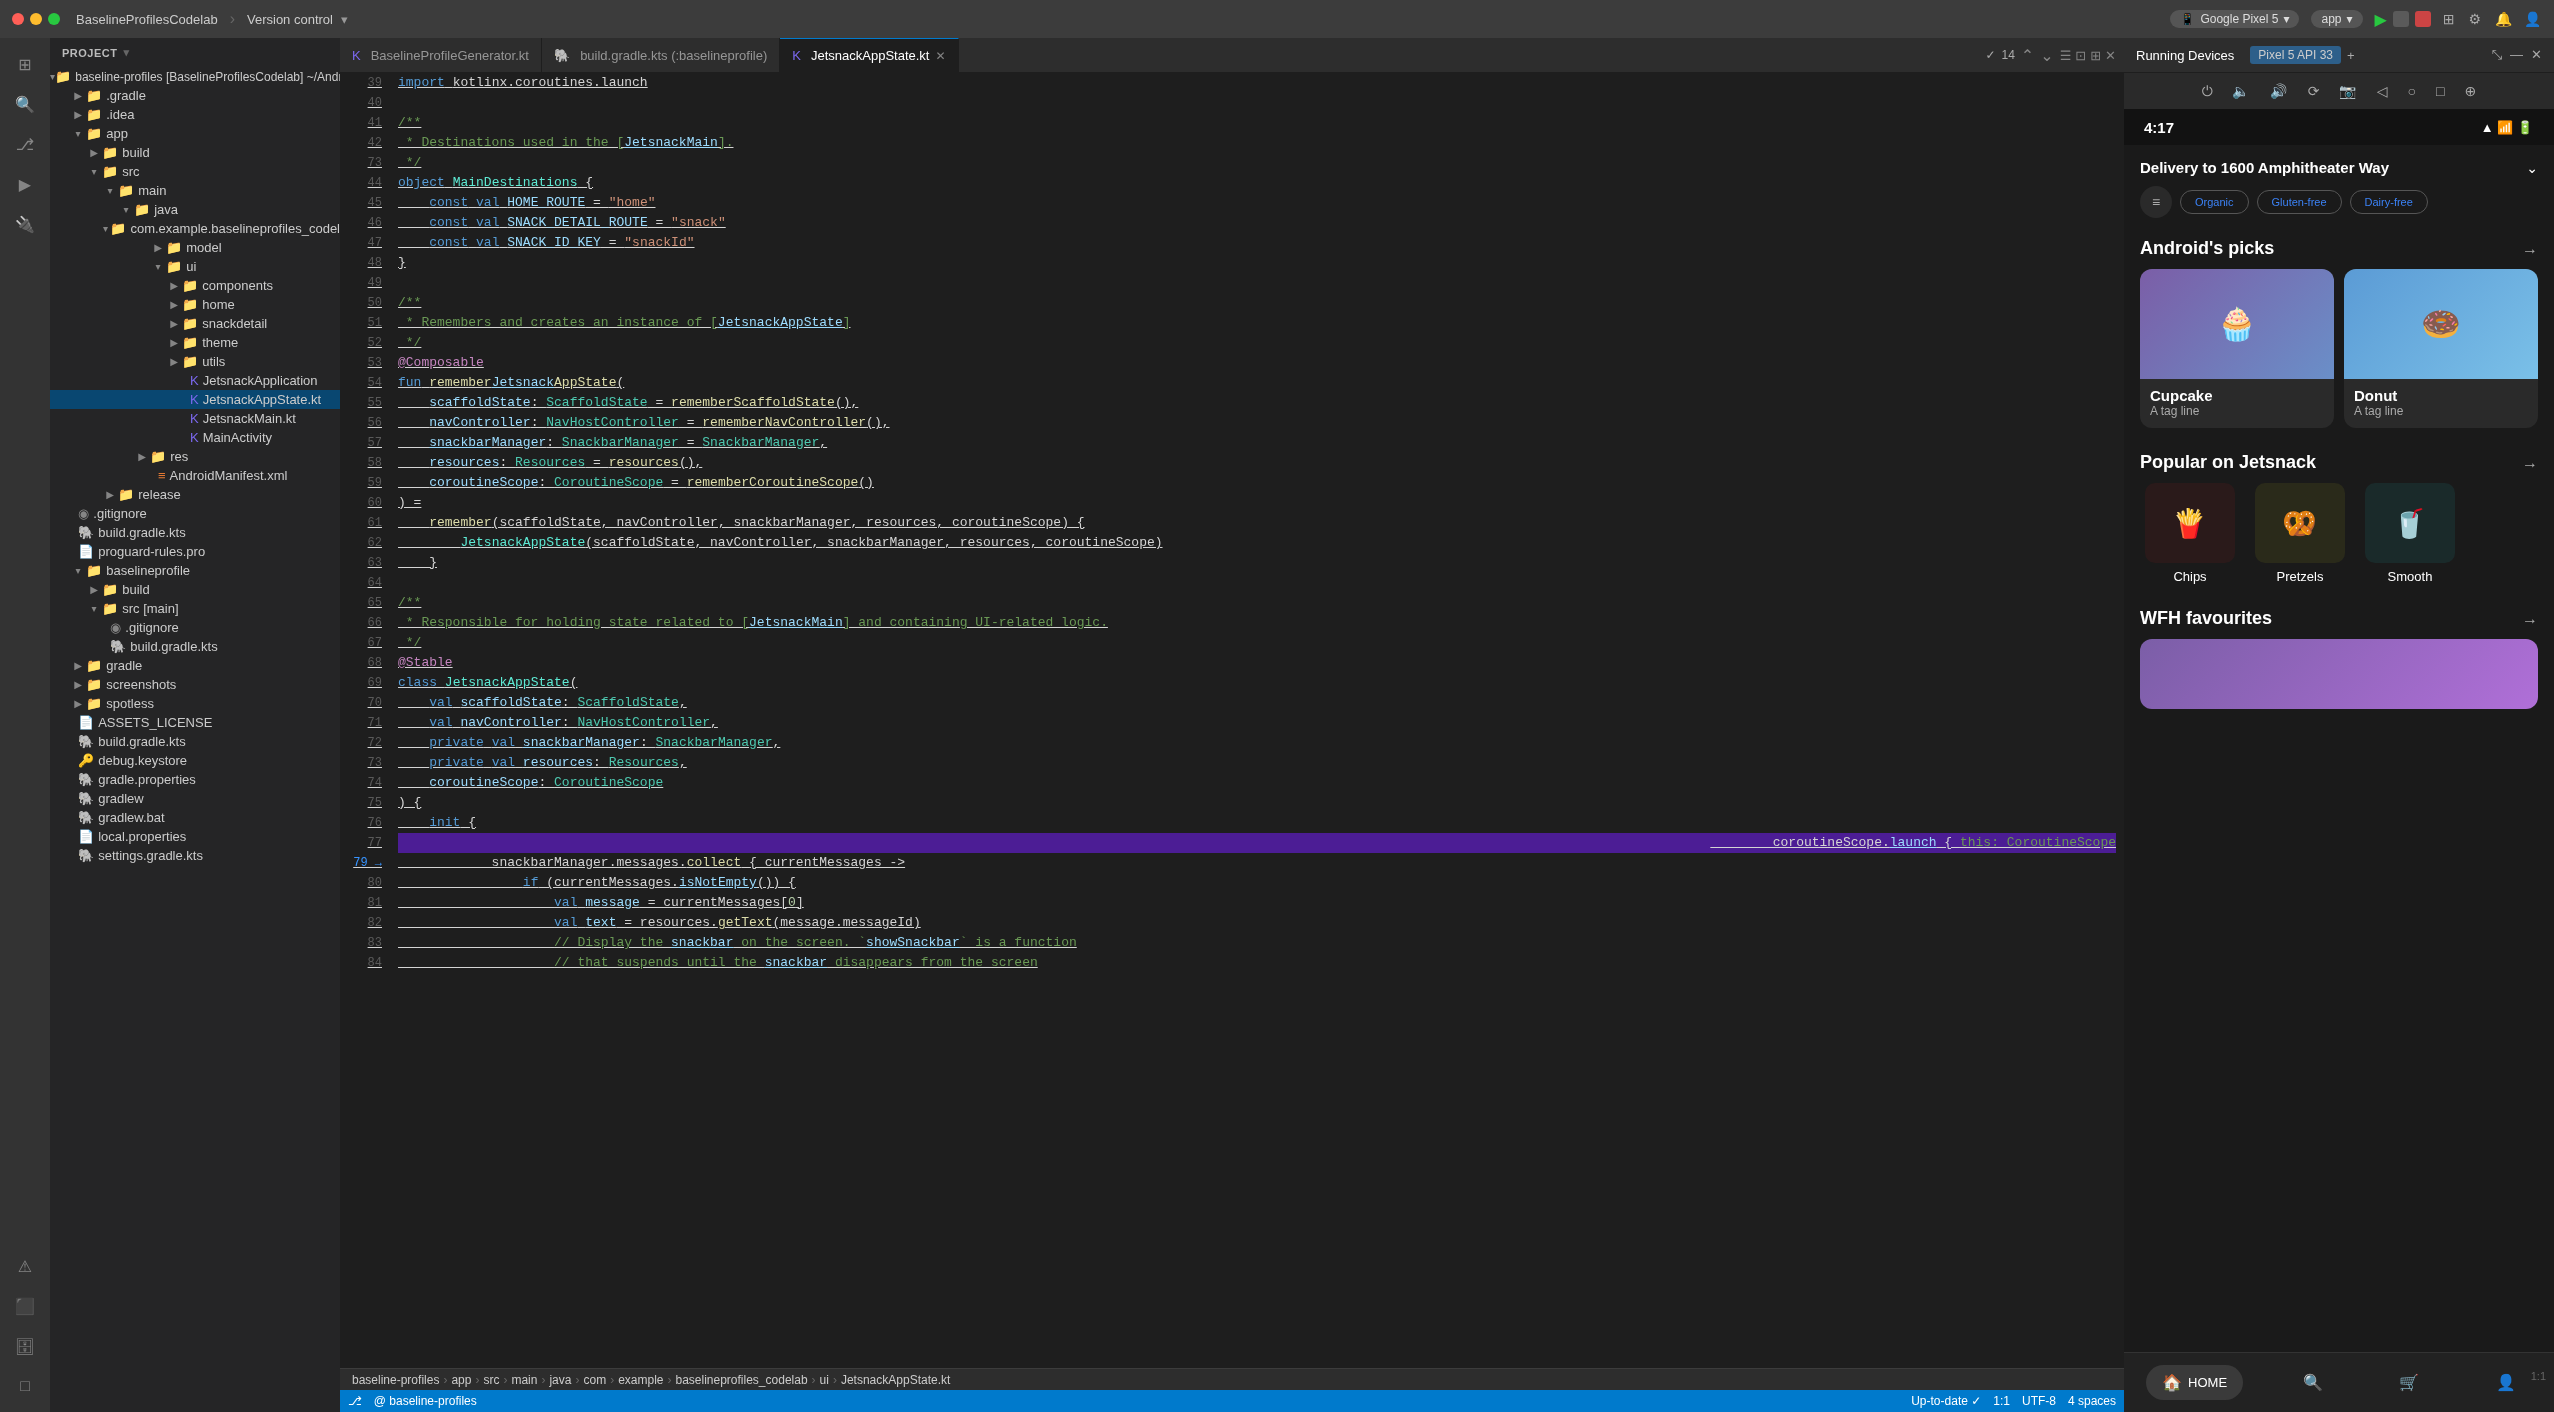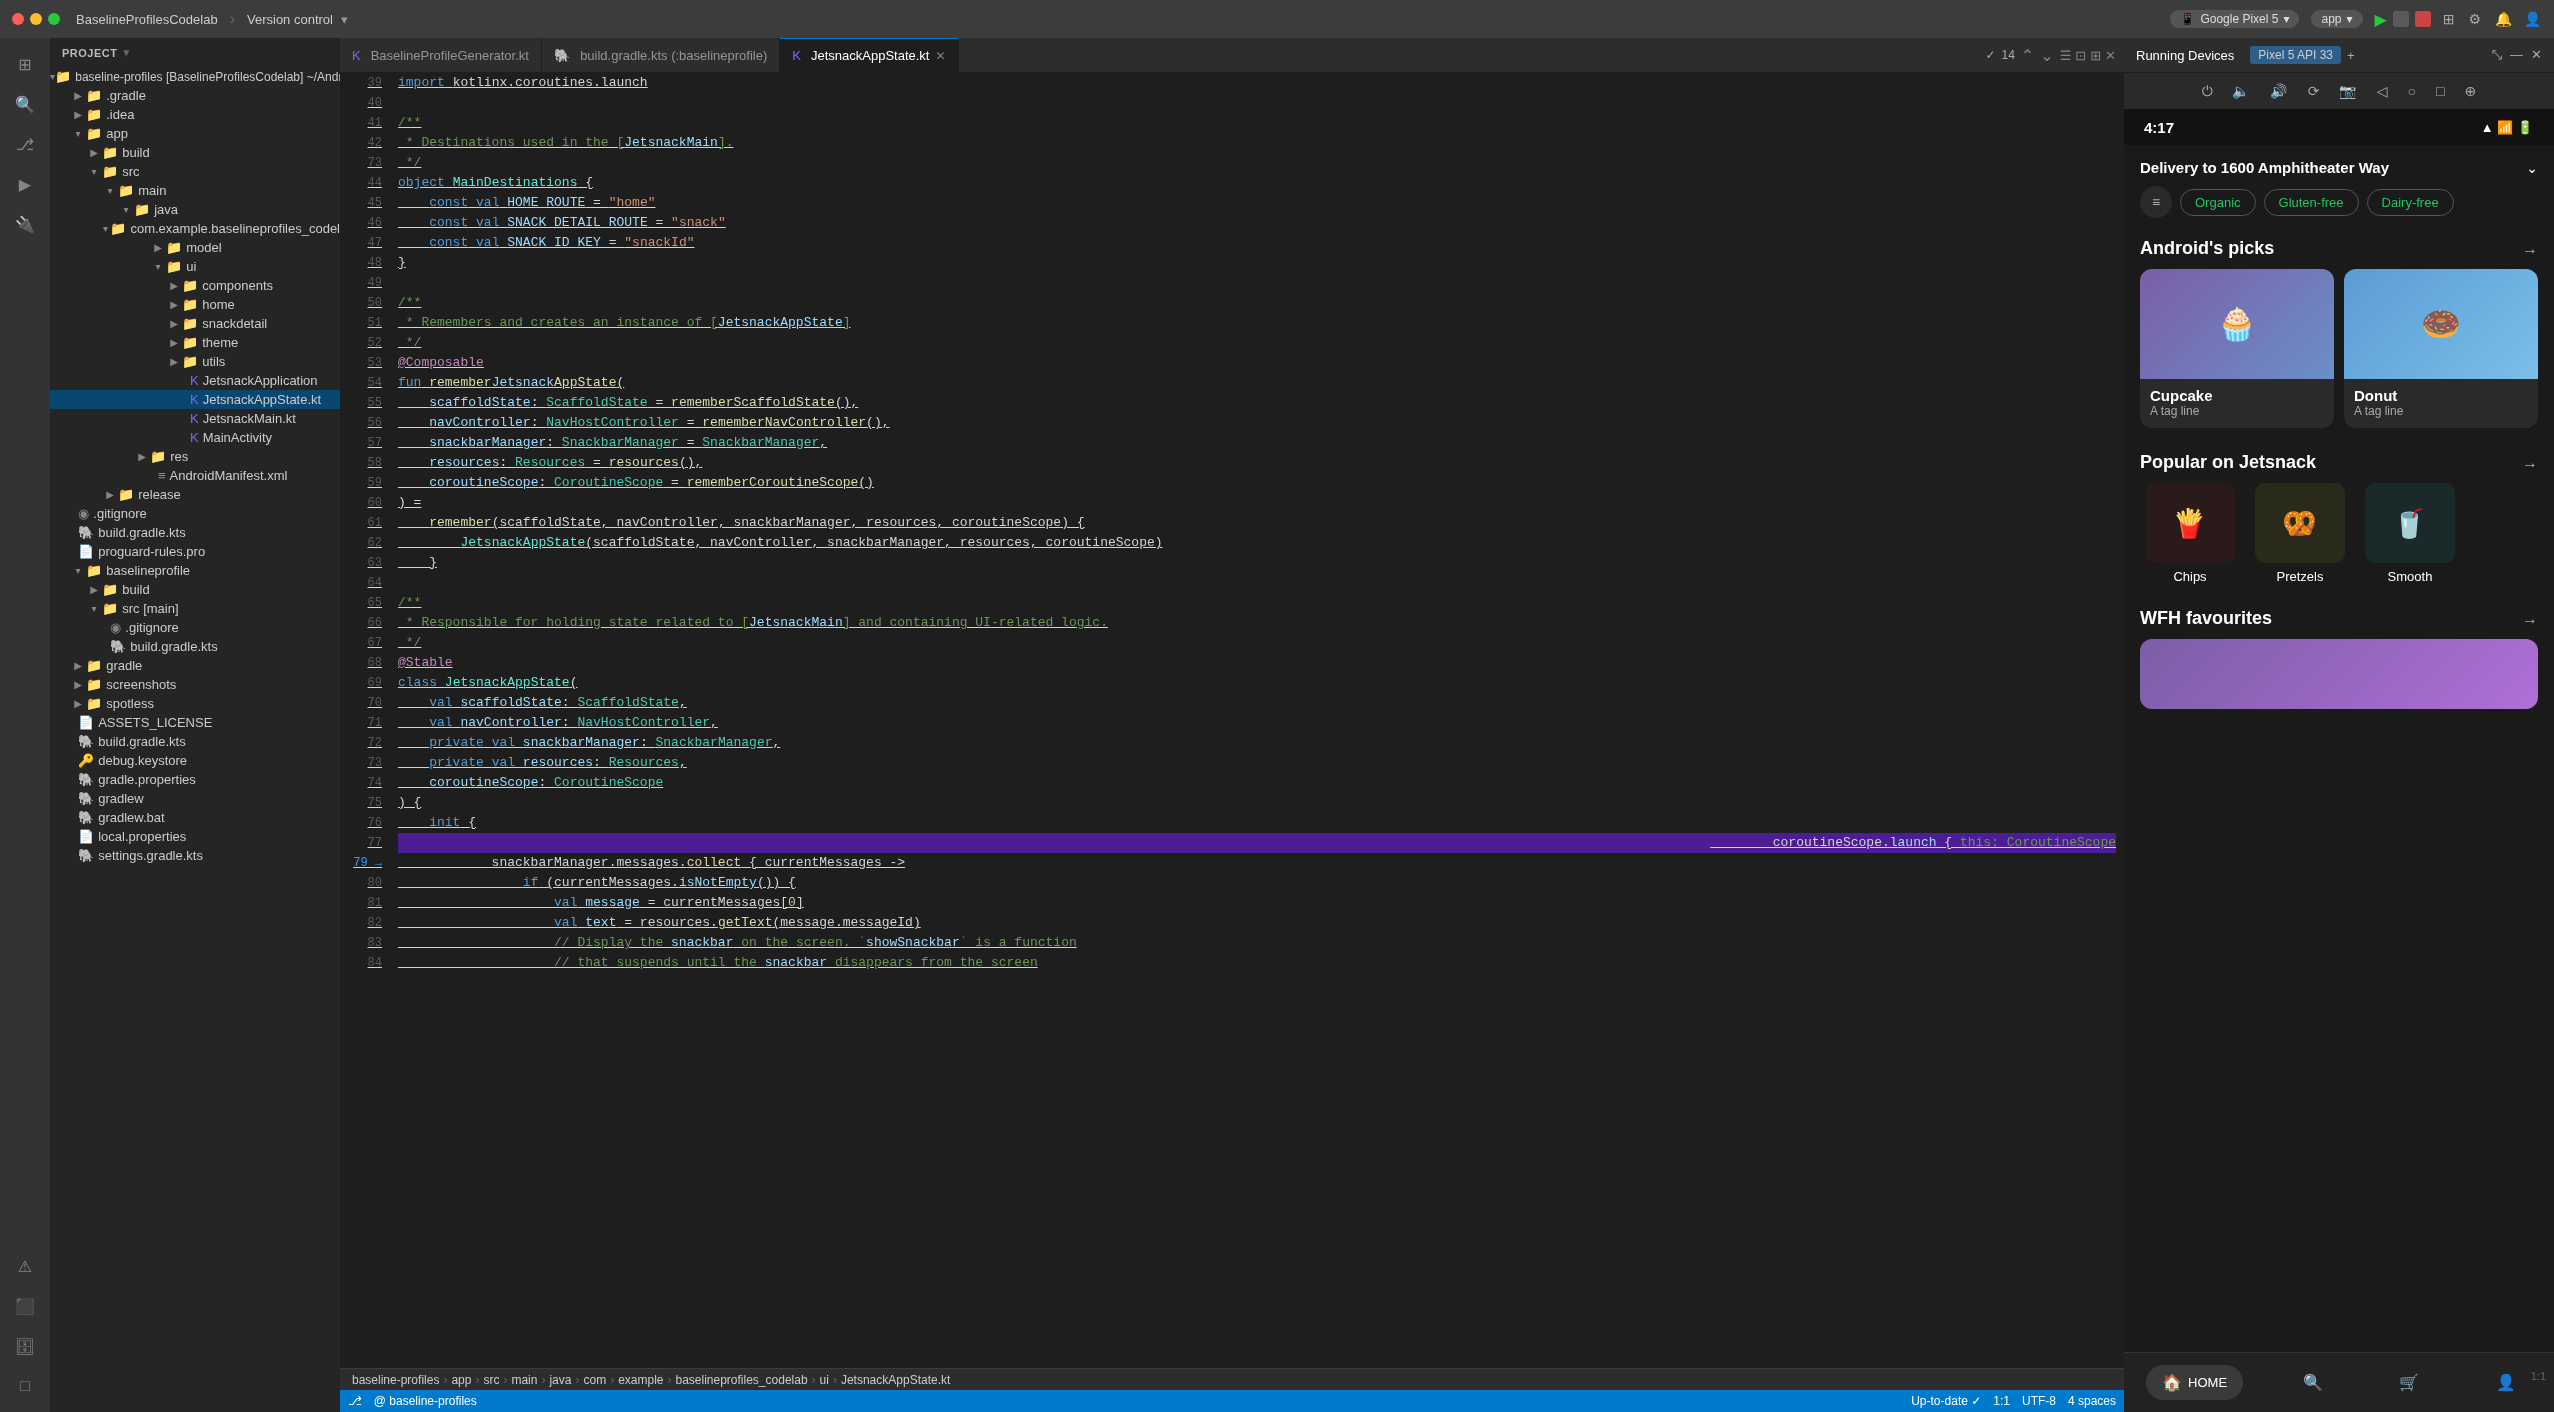--- a/index.html
+++ b/index.html
@@ -366,22 +366,22 @@
       width: 32px; height: 32px;
       background: #2a2a2a;
       border-radius: 50%;
       display: flex; align-items: center; justify-content: center;
       color: #aaa; font-size: 14px;
     }
     .filter-chip {
       border: 1.5px solid #555;
       border-radius: 20px;
       padding: 5px 14px;
-      font-size: 13px;
-      color: #22c55e;
+      font-size: 11px;
+      color: #3b82f6;
       white-space: nowrap;
     }
 
     .section-header {
       display: flex;
       align-items: center;
       justify-content: space-between;
       padding: 8px 16px 10px;
     }
     .section-title { font-size: 18px; font-weight: 700; color: #fff; }

